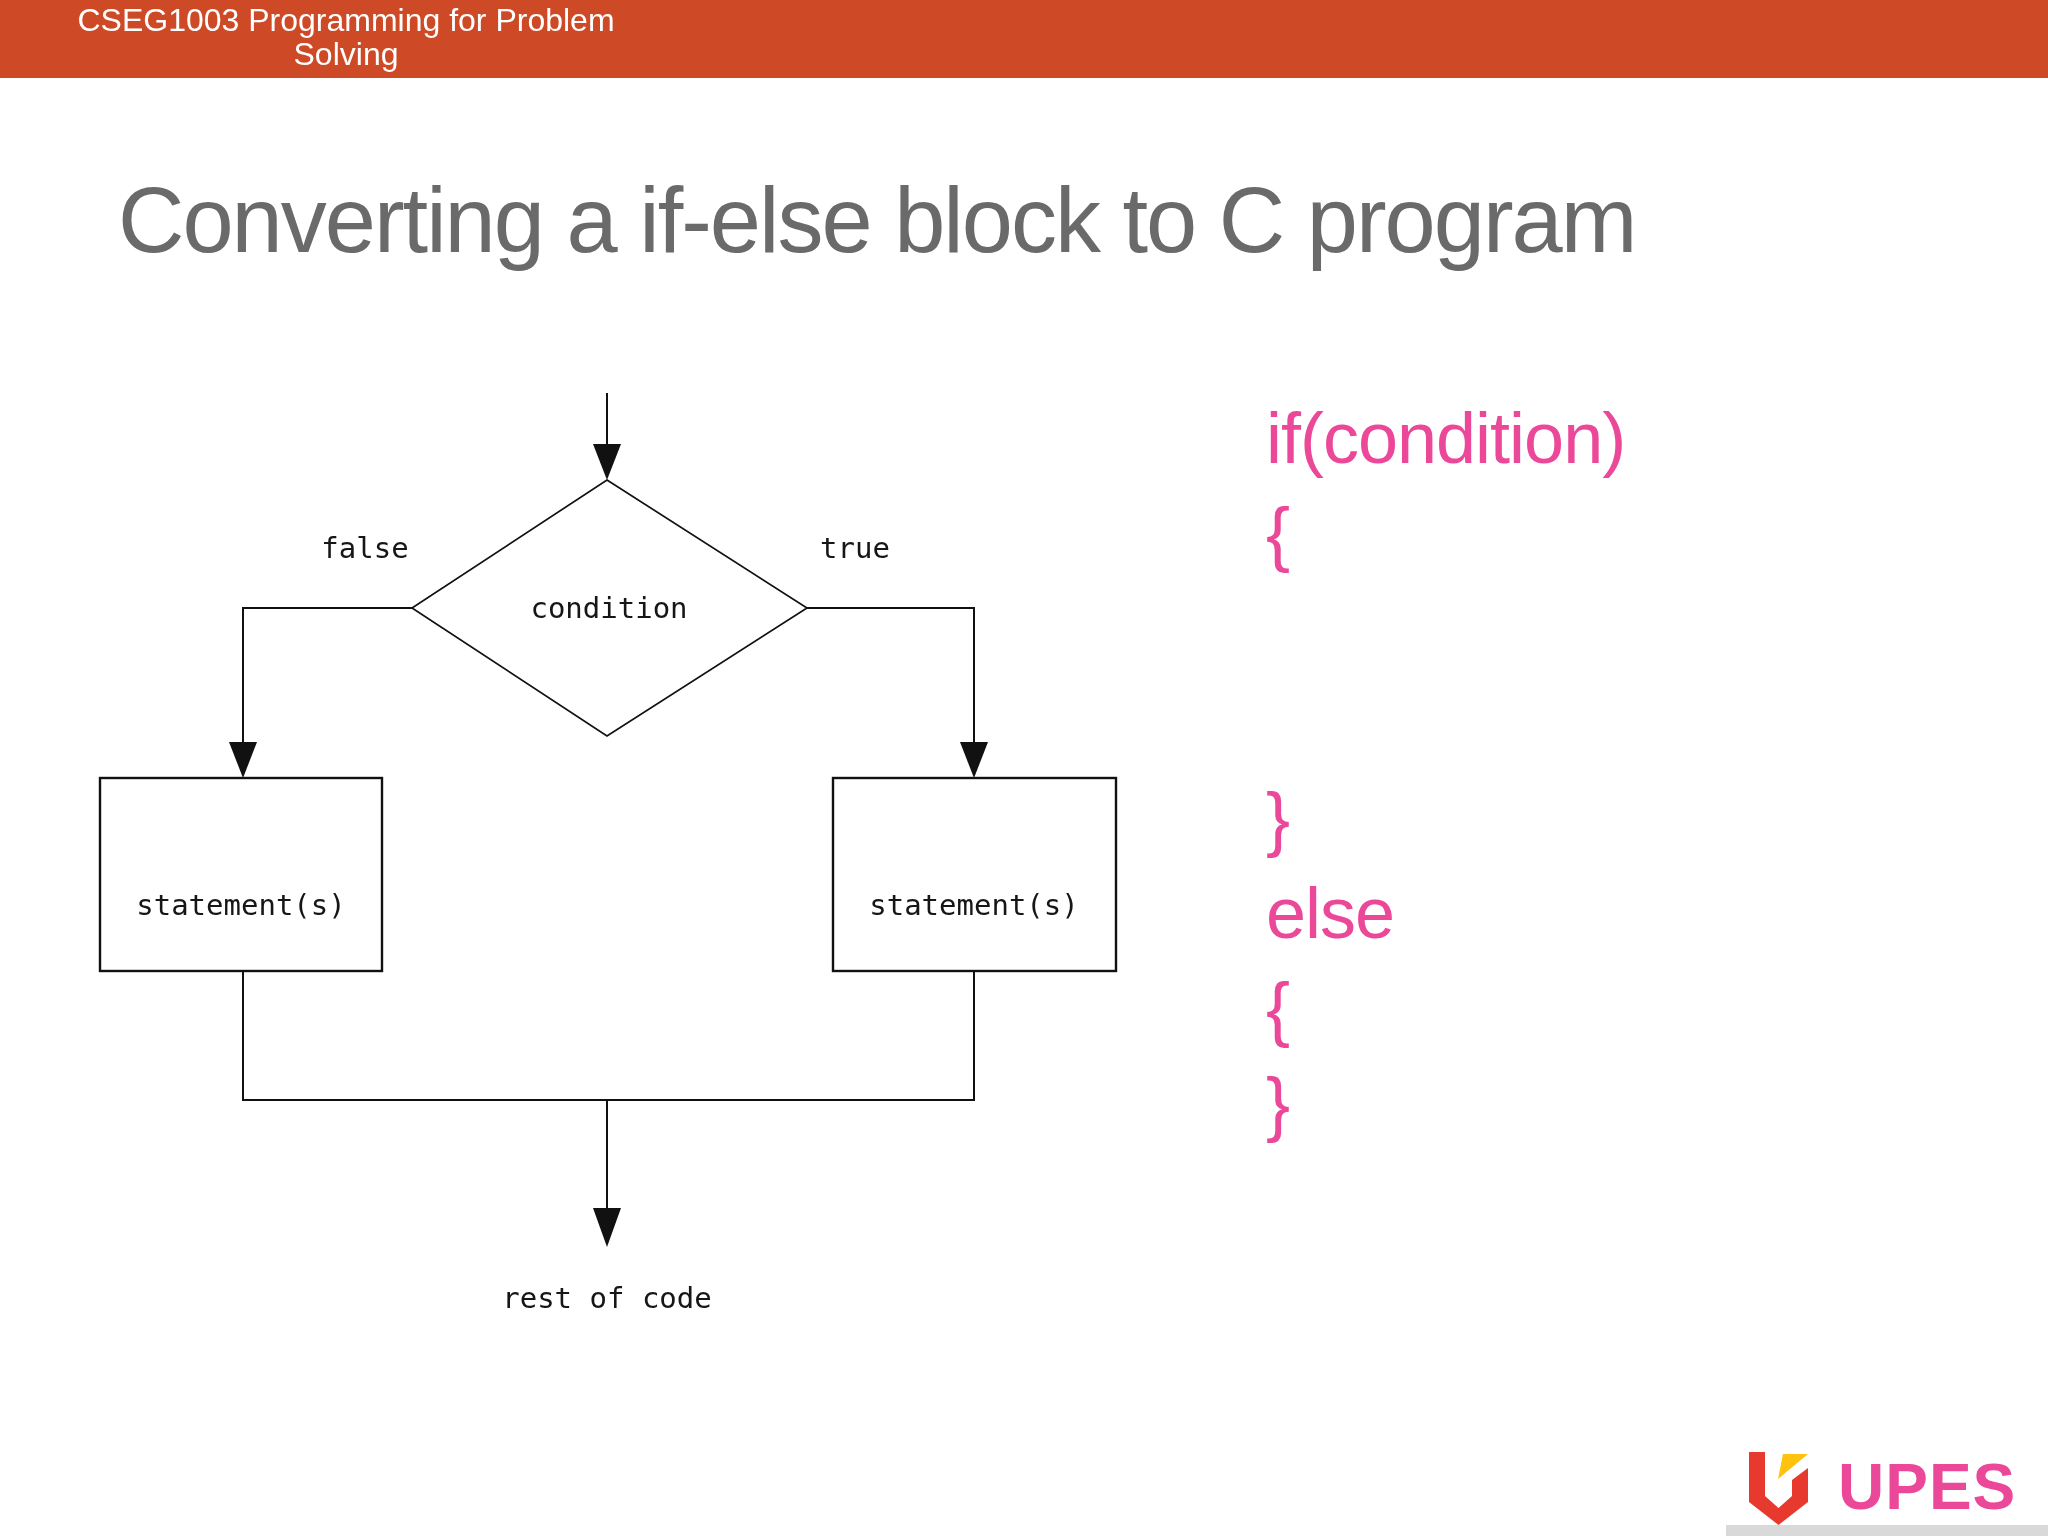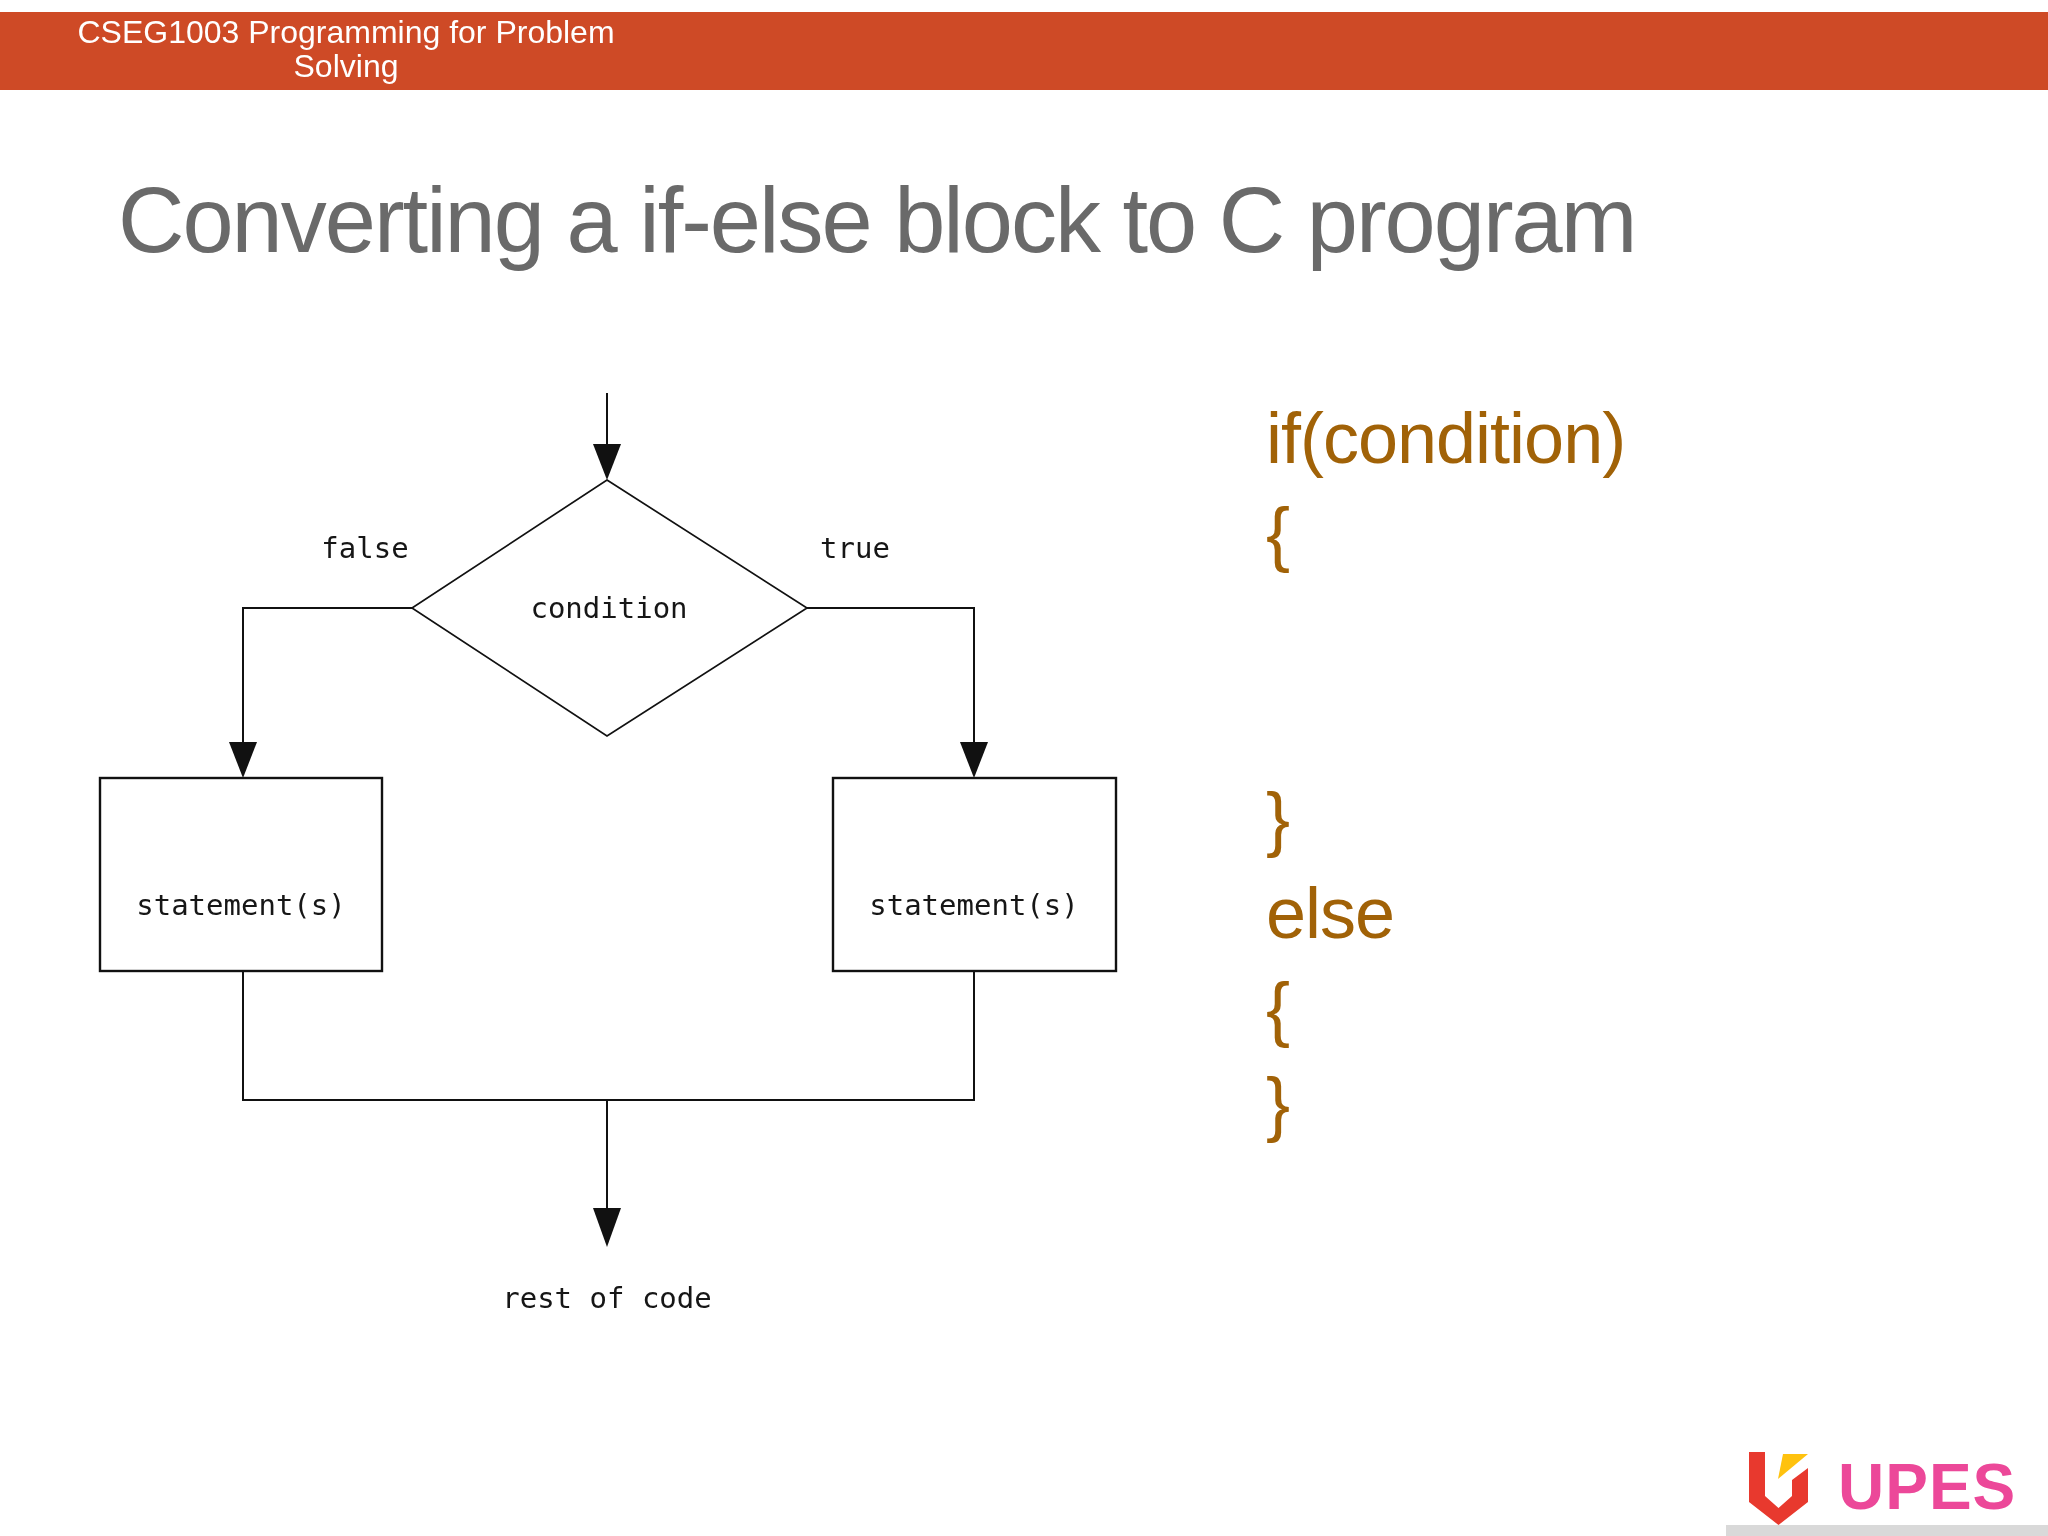--- a/index.html
+++ b/index.html
@@ -7,21 +7,20 @@
     position:relative;
     width:2048px;height:1536px;
     background:#ffffff;
     overflow:hidden;
     font-family:"Liberation Sans", sans-serif;
   }
   
   #header-bar{
     position:absolute;left:0;top:0;width:2048px;height:78px;
     background:#ce4a26;
-    margin-top:12px;
   }
   #header-text{
     position:absolute;left:30px;top:3px;width:632px;
     text-align:center;
     color:#ffffff;
     font-size:32px;line-height:34px;
     font-family:"Liberation Sans", sans-serif;
   }
   
   #slide-title{
@@ -39,21 +38,21 @@
   #flowchart .fc-diamond{stroke:#111111;stroke-width:1.7;fill:none;}
   #flowchart .fc-arrowhead{fill:#111111;stroke:none;}
   #flowchart text{
     font-family:"DejaVu Sans Mono", monospace;
     font-size:29px;fill:#161616;
   }
   
   #code-block{
     position:absolute;left:1266px;top:391px;
     font-size:72px;line-height:95px;
-    color:#a16207;letter-spacing:-1px;
+    color:#ec4899;letter-spacing:-1px;
     font-family:"Liberation Sans", sans-serif;
     white-space:nowrap;
   }
   #code-block .code-line{height:95px;}
   
   #upes-logo{position:absolute;left:1747px;top:1452px;width:63px;height:75px;}
   #upes-wordmark{
     position:absolute;left:1838px;top:1450px;
     font-size:64px;font-weight:bold;letter-spacing:1px;
     color:#ec4899;

